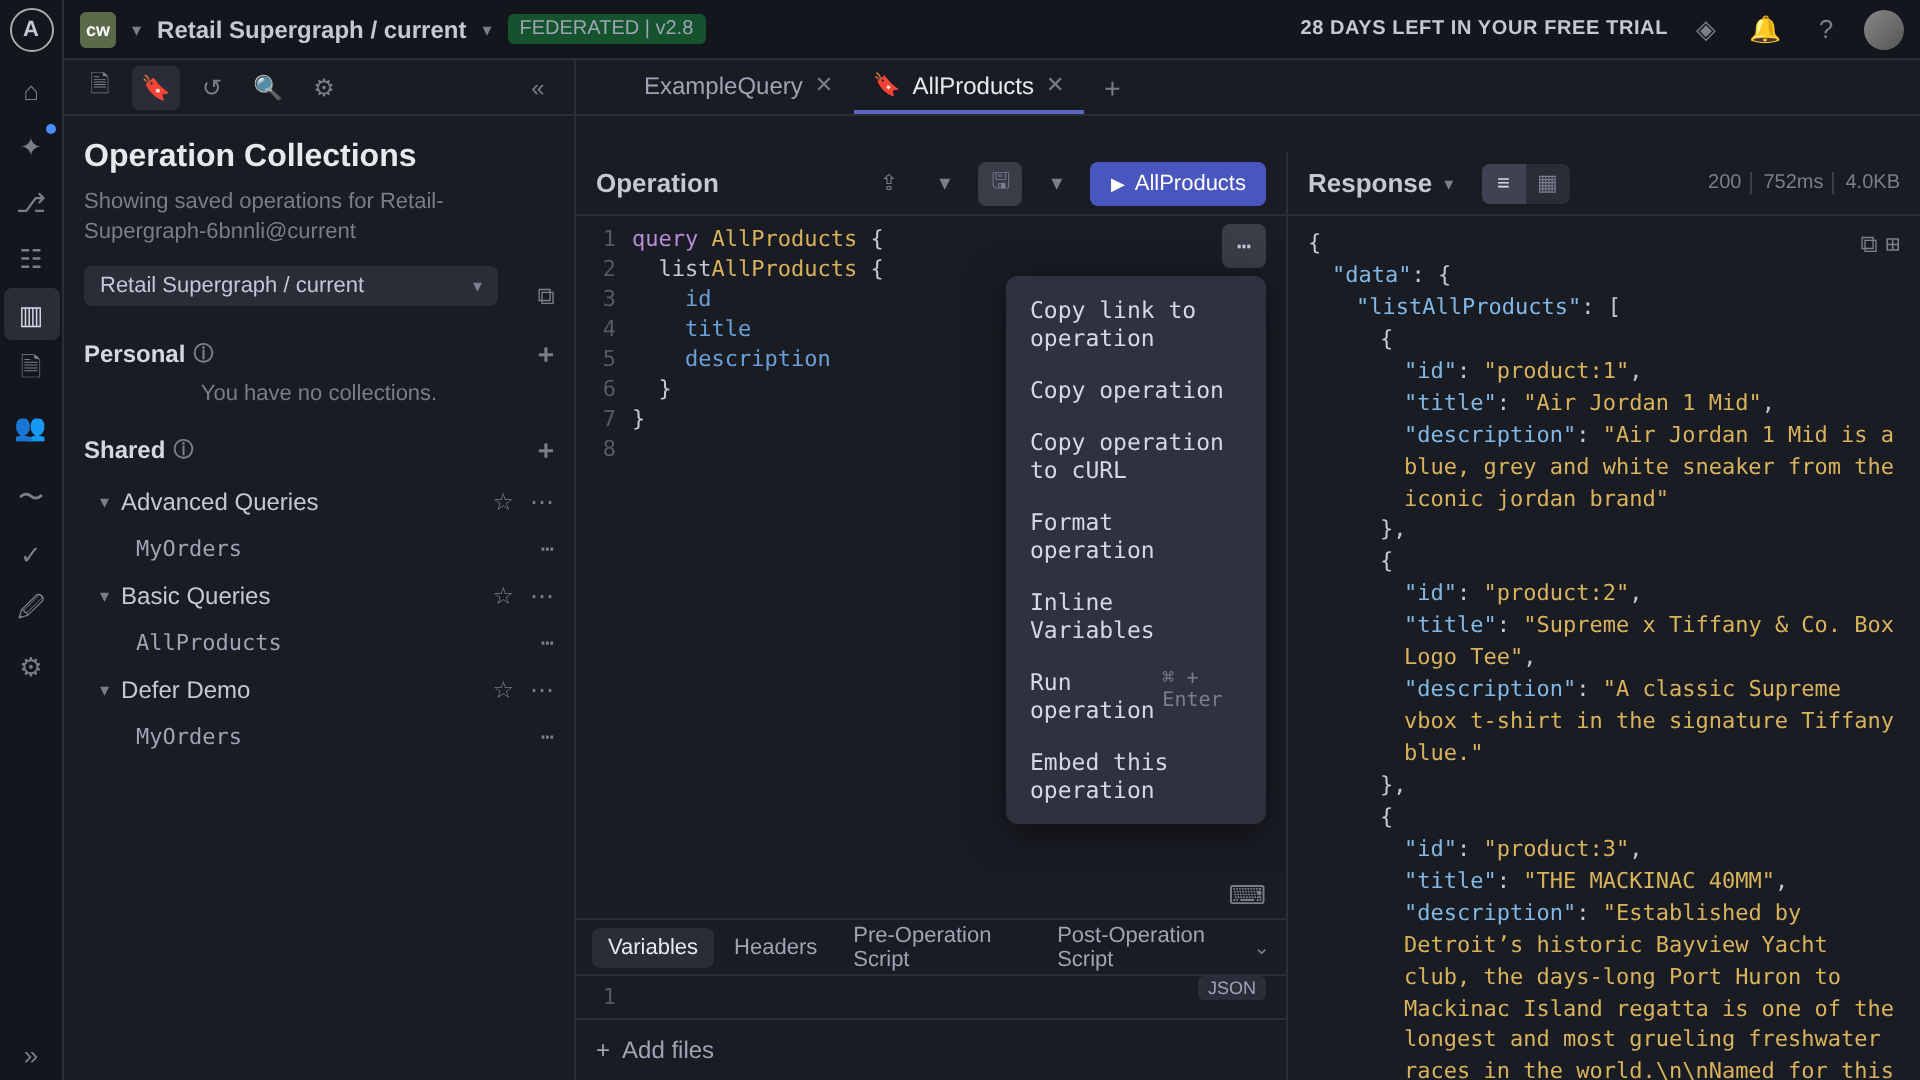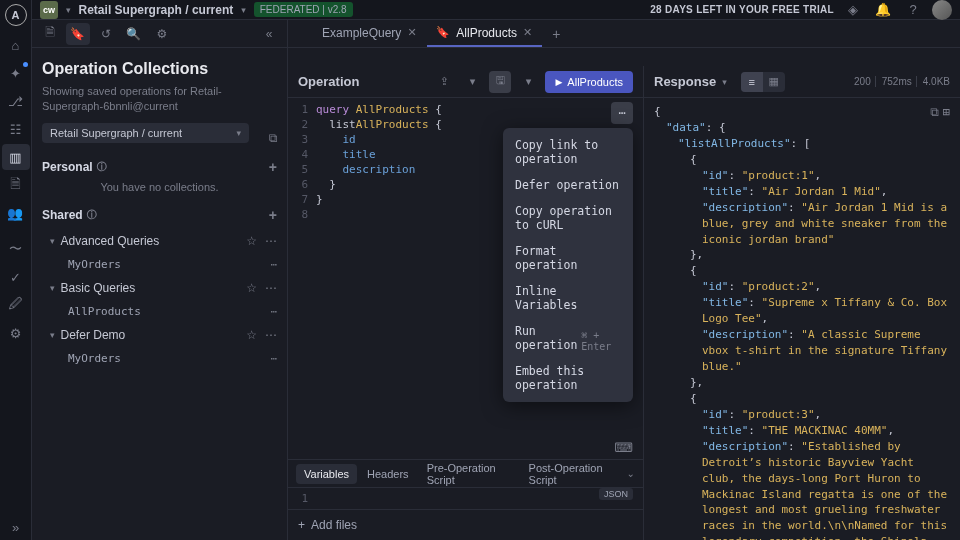--- a/index.html
+++ b/index.html
@@ -4,21 +4,21 @@
 <style>
 * { margin: 0; padding: 0; box-sizing: border-box; }
 body { font-family: -apple-system, BlinkMacSystemFont, "Segoe UI", sans-serif; background: #1a1c24; color: #c5c8d4; font-size: 12px; width: 960px; height: 540px; overflow: hidden; }
 .app { display: flex; height: 100%; }
 .leftrail { width: 32px; background: #14161d; display: flex; flex-direction: column; align-items: center; padding-top: 4px; gap: 2px; border-right: 1px solid #2a2d38; }
 .leftrail .logo { width: 22px; height: 22px; border: 1px solid #aaa; border-radius: 50%; display: flex; align-items: center; justify-content: center; font-size: 11px; font-weight: bold; margin-bottom: 4px; }
 .leftrail .ic { width: 28px; height: 26px; display: flex; align-items: center; justify-content: center; font-size: 13px; color: #7a7d8a; border-radius: 4px; cursor: pointer; }
 .leftrail .ic.active { background: #2a2d38; color: #d5d8e4; }
 .leftrail .spacer { flex: 1; }
 .main { flex: 1; display: flex; flex-direction: column; }
-.topbar { height: 20px; background: #14161d; border-bottom: 1px solid #2a2d38; display: flex; align-items: center; padding: 0 8px; gap: 8px; font-size: 11px; justify-content: center; }
+.topbar { height: 30px; background: #14161d; border-bottom: 1px solid #2a2d38; display: flex; align-items: center; padding: 0 8px; gap: 8px; font-size: 11px; justify-content: center; }
 .orgbox { background: #5b6b4a; color: #fff; width: 18px; height: 18px; border-radius: 3px; display: flex; align-items: center; justify-content: center; font-size: 9px; font-weight: bold; }
 .chev { color: #7a7d8a; font-size: 9px; }
 .breadcrumb { font-weight: 600; font-size: 12px; }
 .fedbadge { background: #14532d; padding: 2px 6px; border-radius: 3px; font-size: 10px; color: #9fa4b4; }
 .topbar .flex1 { flex: 1; }
 .trial { font-size: 10px; font-weight: 600; letter-spacing: 0.3px; }
 .topbar .tic { width: 22px; height: 22px; display: flex; align-items: center; justify-content: center; color: #7a7d8a; font-size: 13px; }
 .avatar { width: 20px; height: 20px; border-radius: 50%; background: linear-gradient(135deg,#888,#555); }
 .content { flex: 1; display: flex; min-height: 0; }
 
@@ -64,21 +64,21 @@
 .gutter { width: 28px; text-align: right; color: #555866; padding-right: 8px; }
 .gutter div { height: 15px; line-height: 15px; }
 .code { flex: 1; }
 .code div { height: 15px; line-height: 15px; white-space: pre; }
 .kw { color: #b98bd8; }
 .name { color: #d9b35b; }
 .field { color: #6aa0d8; }
 
 .kebab { position: absolute; top: 4px; right: 10px; width: 22px; height: 22px; background: #3a3d48; border-radius: 4px; display: flex; align-items: center; justify-content: center; color: #c5c8d4; font-size: 12px; cursor: pointer; }
 .ctxmenu { position: absolute; top: 30px; right: 10px; width: 130px; background: #2f323e; border-radius: 6px; padding: 4px 0; box-shadow: 0 4px 20px rgba(0,0,0,0.5); z-index: 10; }
-.ctxmenu .mi { padding: 6px 12px; font-size: 11.5px; color: #d5d8e4; cursor: pointer; display: flex; align-items: flex-end; }
+.ctxmenu .mi { padding: 6px 12px; font-size: 11.5px; color: #d5d8e4; cursor: pointer; display: flex; align-items: flex-start; }
 .ctxmenu .mi .sc { margin-left: auto; font-size: 10px; color: #7a7d8a; }
 
 .editfoot { padding: 4px 10px; display: flex; justify-content: flex-end; color: #7a7d8a; font-size: 13px; }
 
 .bottomtabs { height: 28px; border-top: 1px solid #2a2d38; display: flex; align-items: center; padding: 0 8px; gap: 2px; font-size: 11px; }
 .btab { padding: 4px 8px; border-radius: 4px; color: #9fa4b4; cursor: pointer; }
 .btab.active { background: #2a2d38; color: #e8e9ee; }
 .bottomtabs .coll { margin-left: auto; color: #7a7d8a; font-size: 10px; }
 .varspane { border-top: 1px solid #2a2d38; }
 .varspane .row { display: flex; padding: 4px 0; font-family: ui-monospace, Menlo, monospace; font-size: 11px; }
@@ -266,21 +266,21 @@
                   <div>  }</div>
                   <div>}</div>
                   <div></div>
                 </div>
               <div class="kebab">⋯</div>
               <div class="ctxmenu" id="ctxmenu">
                   <div class="mi">
                     <span>Copy link to operation</span>
                   </div>
                   <div class="mi">
-                    <span>Defer operation</span>
+                    <span>Copy operation</span>
                   </div>
                   <div class="mi">
                     <span>Copy operation to cURL</span>
                   </div>
                   <div class="mi">
                     <span>Format operation</span>
                   </div>
                   <div class="mi">
                     <span>Inline Variables</span>
                   </div>

